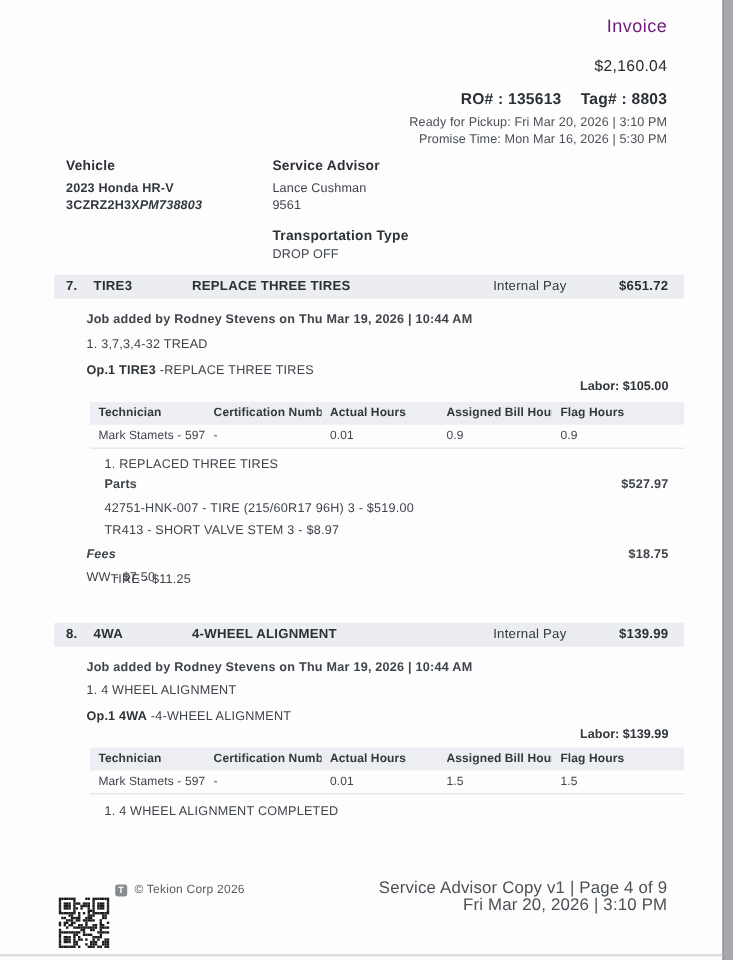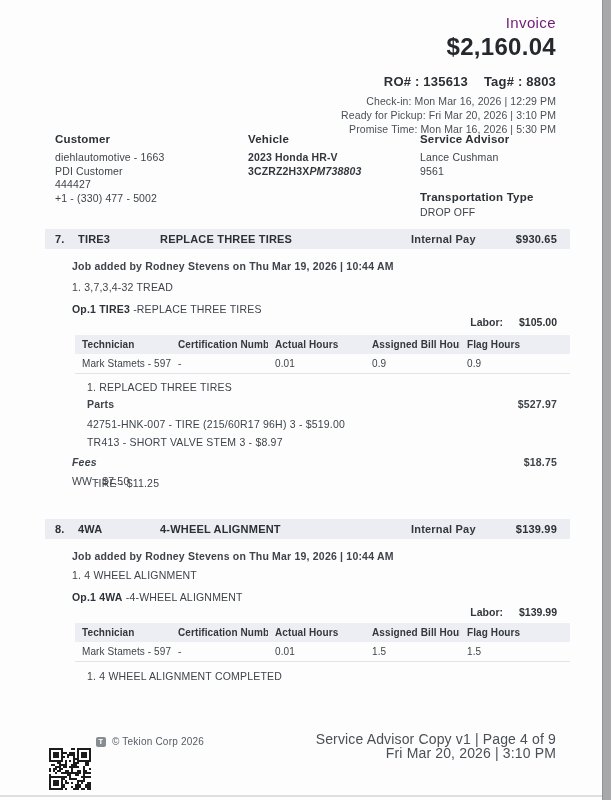--- a/index.html
+++ b/index.html
@@ -13,21 +13,21 @@
   .bold{font-weight:700;color:#2e3338;}
   .semi{font-weight:600;color:#33383d;}
 
   
   .scan-strip{position:absolute;top:0;right:0;width:8px;height:800px;background:#a6a8ab;border-left:1px solid #909295;}
   .scan-bottom{position:absolute;left:0;right:9px;bottom:3px;height:2px;background:#dcdee1;}
 
   
   .doc-header{position:absolute;top:14px;right:55px;text-align:right;}
   .doc-type{font-size:15px;font-weight:500;color:#701a75;letter-spacing:.4px;}
-  .doc-total{font-size:24px;font-weight:700;color:#25292e;letter-spacing:.3px;margin-top:2px;}
+  .doc-total{font-size:13px;font-weight:400;color:#25292e;letter-spacing:.3px;margin-top:16px;}
   .ro-line{margin-top:13px;font-size:13px;font-weight:700;color:#2b3035;letter-spacing:.2px;}
   .ro-line .tag-part{margin-left:16px;margin-top:47px;}
   .date-lines{margin-top:5px;font-size:10.5px;color:#4a5056;line-height:14px;letter-spacing:.1px;}
 
   
   .info-row{position:absolute;top:133px;left:55px;width:502px;display:flex;}
   .col-customer{width:193px;}
   .col-vehicle{width:172px;}
   .col-advisor{flex:1;}
   .info-label{font-size:11.5px;font-weight:700;color:#2d3237;margin-bottom:6px;letter-spacing:.2px;}
@@ -37,26 +37,26 @@
   .transport-block{margin-top:13px;}
 
   
   .job{position:absolute;left:45px;width:525px;}
   .job-band{
     height:20px;background:#ebedf2;border-radius:1px;
     display:grid;grid-template-columns:23px 82px 215px 132px 1fr;
     align-items:center;padding:0 13px 0 10px;font-size:11px;letter-spacing:.2px;
   }
   .band-number,.band-code,.band-title{font-weight:700;color:#2b3035;}
-  .band-pay{font-weight:700;color:#33383d;padding-left:36px;}
+  .band-pay{font-weight:400;color:#33383d;padding-left:36px;}
   .band-amount{font-weight:700;color:#2b3035;text-align:right;}
 
   .j-line{position:absolute;font-size:10.5px;color:#3f444a;letter-spacing:.2px;white-space:nowrap;}
   .labor-line{position:absolute;right:13px;font-size:10.5px;white-space:nowrap;}
-  .labor-line .amt{margin-left:16px;}
+  .labor-line .amt{margin-left:3px;}
 
   .tech-table{position:absolute;left:30px;width:495px;font-size:10px;letter-spacing:.1px;}
   .tt-header,.tt-row{display:grid;grid-template-columns:96px 97px 97px 95px 1fr;height:19px;align-items:center;}
   .tt-header{background:#eceef3;font-weight:600;color:#33383d;border-radius:1px;}
   .tt-row{color:#3f444a;border-bottom:1px solid #e2e3e7;}
   .tt-cell{padding-left:7px;white-space:nowrap;overflow:hidden;}
 
   
   .footer-copy{position:absolute;top:736px;left:96px;display:flex;align-items:center;font-size:10px;color:#565c62;letter-spacing:.2px;}
   .tekion-logo{width:10px;height:10px;background:#878c91;border-radius:2px;color:#ffffff;
@@ -67,34 +67,26 @@
 </head>
 <body>
 
 <div class="doc-header">
   <div class="doc-type">Invoice</div>
   <div class="doc-total">$2,160.04</div>
   <div class="ro-line">
     <span>RO# : 135613</span><span class="tag-part">Tag# : 8803</span>
   </div>
   <div class="date-lines">
-    <div>Check-in: Mon Mar 16, 2026 | 12:29 PM</div>
     <div>Ready for Pickup: Fri Mar 20, 2026 | 3:10 PM</div>
     <div>Promise Time: Mon Mar 16, 2026 | 5:30 PM</div>
   </div>
 </div>
 
 <div class="info-row">
-  <div class="col-customer">
-    <div class="info-label">Customer</div>
-    <div class="info-line">diehlautomotive - 1663</div>
-    <div class="info-line">PDI Customer</div>
-    <div class="info-line">444427</div>
-    <div class="info-line">+1 - (330) 477 - 5002</div>
-  </div>
   <div class="col-vehicle">
     <div class="info-label">Vehicle</div>
     <div class="info-line vin-line">2023 Honda HR-V</div>
     <div class="info-line vin-line">
       <span>3CZRZ2H3X</span><span class="vin-italic">PM738803</span>
     </div>
   </div>
   <div class="col-advisor">
     <div class="info-label">Service Advisor</div>
     <div class="info-line">Lance Cushman</div>
@@ -105,21 +97,21 @@
     </div>
   </div>
 </div>
 
 <div class="job" style="top:229px;height:280px;">
   <div class="job-band">
     <div class="band-number">7.</div>
     <div class="band-code">TIRE3</div>
     <div class="band-title">REPLACE THREE TIRES</div>
     <div class="band-pay">Internal Pay</div>
-    <div class="band-amount">$930.65</div>
+    <div class="band-amount">$651.72</div>
   </div>
   <div class="j-line bold" style="top:31px;left:27px;">Job added by Rodney Stevens on Thu Mar 19, 2026 | 10:44 AM</div>
   <div class="j-line" style="top:52px;left:27px;">1. 3,7,3,4-32 TREAD</div>
   <div class="j-line" style="top:74px;left:27px;">
     <span class="bold">Op.1 TIRE3</span><span> -REPLACE THREE TIRES</span>
   </div>
   <div class="labor-line" style="top:87px;">
     <span class="semi">Labor:</span><span class="bold amt">$105.00</span>
   </div>
   <div class="tech-table" style="top:106px;">

